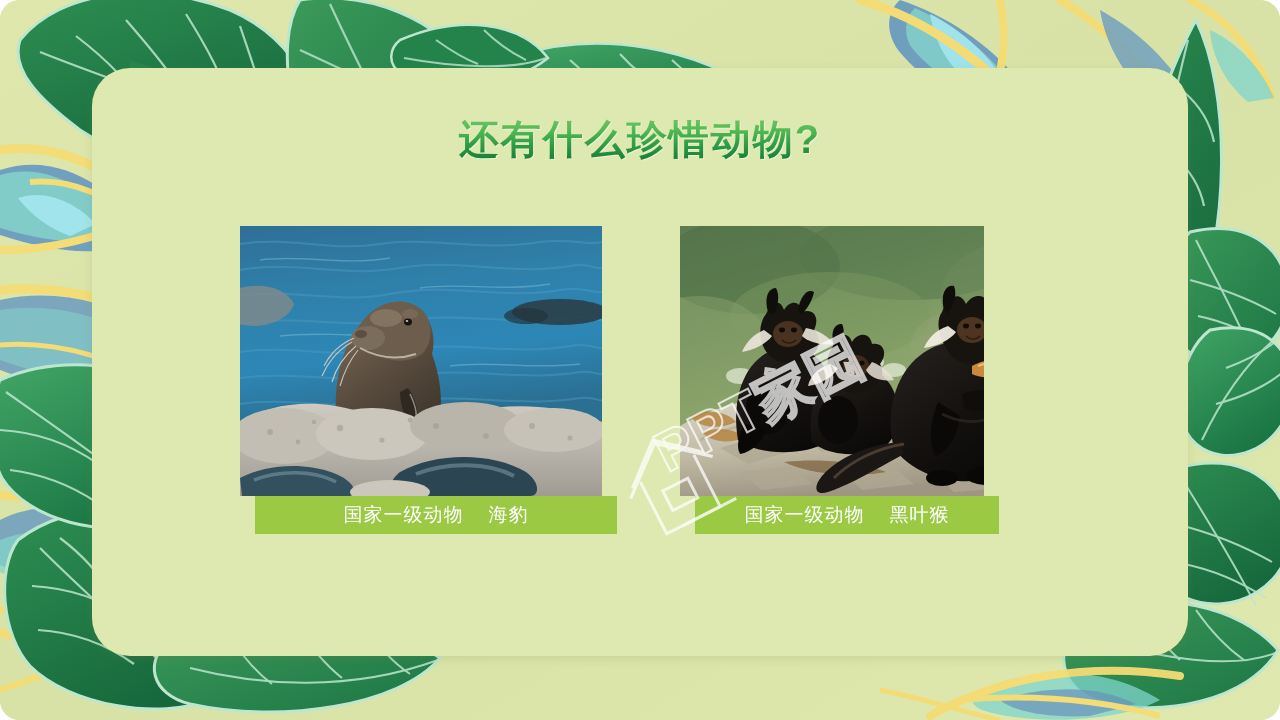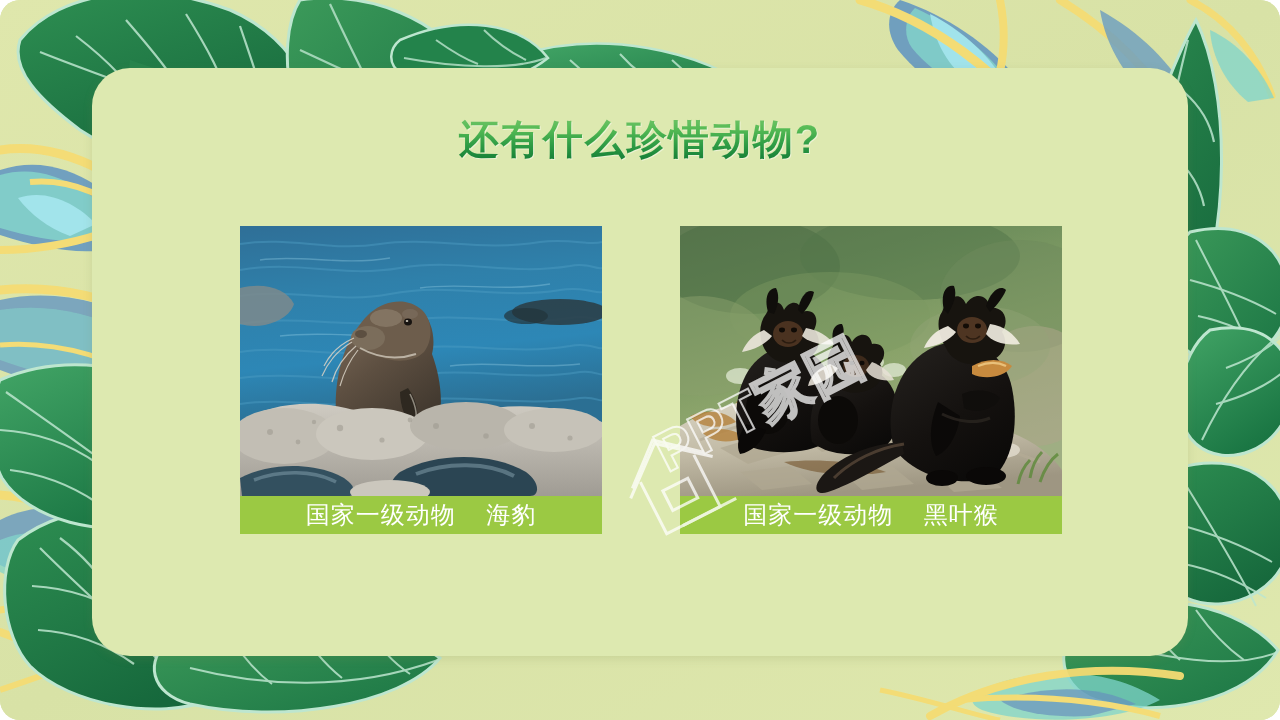--- a/index.html
+++ b/index.html
@@ -57,40 +57,41 @@
     -webkit-text-fill-color: transparent;
     text-shadow: none;
     filter: drop-shadow(1px 1px 0px rgba(255,255,255,0.45));
   }
 
   .figure {
     position: absolute;
     top: 158px;
   }
   #figure-seal  { left: 148px; width: 362px; }
-  #figure-langur{ left: 588px; width: 382px; }
+  #figure-langur{ left: 588px; width: 304px; }
 
   .photo {
     position: relative;
     width: 100%;
     height: 270px;
     overflow: hidden;
     background: #3b6d8c;
   }
 
   .caption {
     width: 100%;
     height: 38px;
     line-height: 38px;
     text-align: center;
     background: #9bc943;
     color: #ffffff;
-    font-size: 24px;
+    font-size: 19px;
     letter-spacing: 1px;
     white-space: pre;
+    margin-left: 15px;
   }
 
   
   #watermark {
     position: absolute;
     left: 505px;
     top: 255px;
     width: 270px;
     height: 180px;
     transform: rotate(-27deg);

